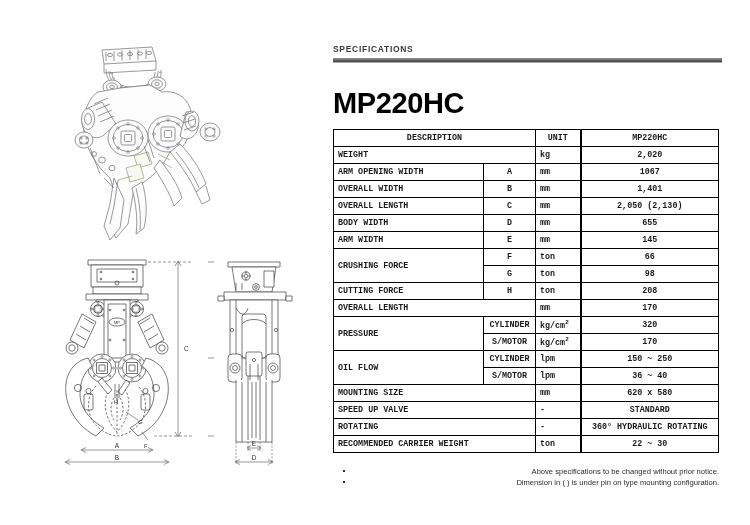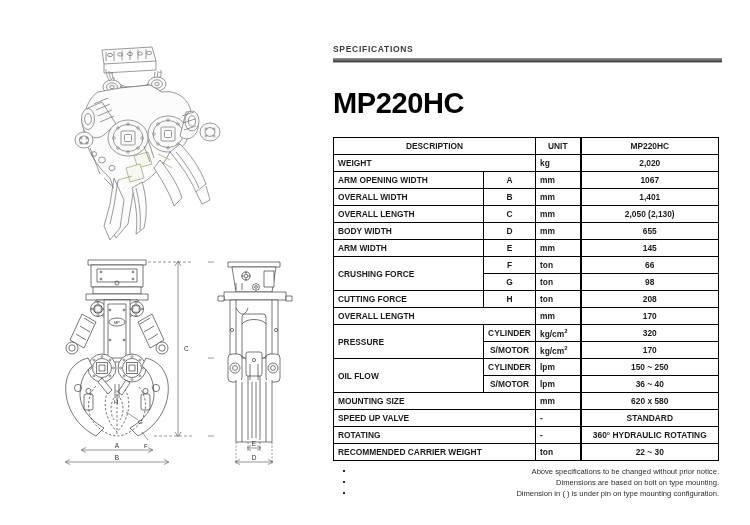--- a/index.html
+++ b/index.html
@@ -29,23 +29,24 @@
     position:absolute;left:0;top:58px;width:389px;height:5px;
     background:linear-gradient(to bottom,#9a9a9a 0%,#6f6f6f 35%,#4a4a4a 70%,#d8d8d8 100%);
   }
   .spec-title{
     position:absolute;left:0;top:70px;
     font-size:29px;font-weight:bold;letter-spacing:-.4px;line-height:1;
   }
 
   
   .spec-table{
-    position:absolute;left:0;top:137px;width:385px;
+    position:absolute;left:0;top:129px;width:385px;
     border-collapse:collapse;table-layout:fixed;
     border:1.4px solid #000;
+    font-family:Liberation Mono, monospace;
   }
   .spec-table td,.spec-table th{
     border:1px solid #000;
     font-size:8.4px;font-weight:bold;color:#1a1a1a;
     height:16px;padding:0 4px;
     white-space:nowrap;overflow:hidden;
   }
   .c-desc{width:150px;text-align:left;}
   .c-sub{width:52px;text-align:center;}
   .c-unit{width:45px;text-align:left;}
@@ -523,17 +524,16 @@
           <tr>
             <td class="desc-span" colspan="2">RECOMMENDED CARRIER WEIGHT</td>
             <td class="c-unit">ton</td>
             <td class="c-val">22 ~ 30</td>
           </tr>
         </tbody>
     </table>
 
     <div class="notes">
         <div class="note">Above specifications to be changed without prior notice.</div>
-        <div class="note">Dimensions are based on bolt on type mounting.</div>
         <div class="note">Dimension in ( ) is under pin on type mounting configuration.</div>
       </div>
   </div>
 </div>
 
 </body></html>

